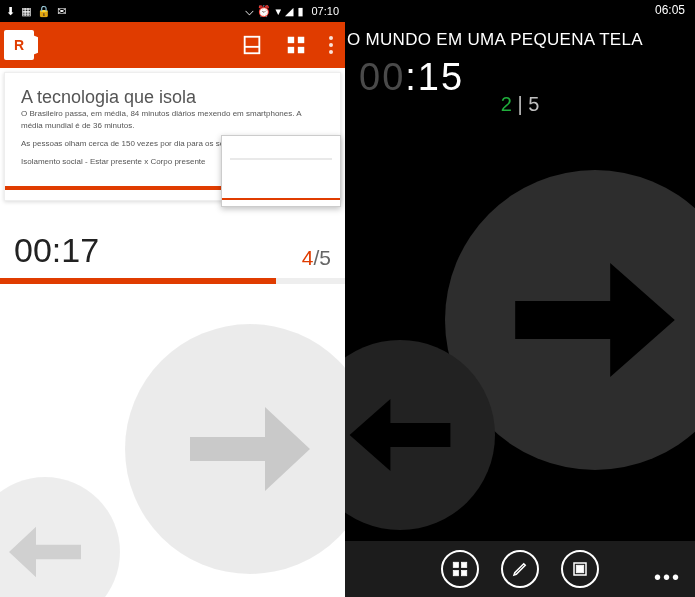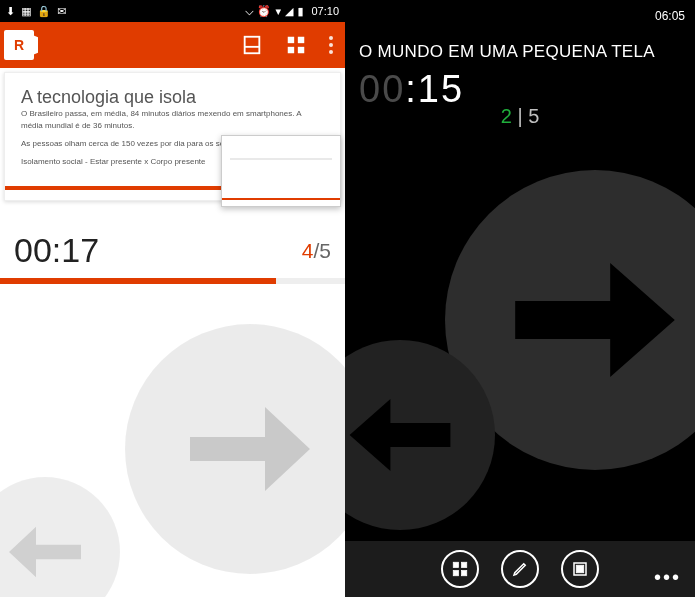--- a/index.html
+++ b/index.html
@@ -27,39 +27,39 @@
 
   .slide-area { background:#fff; padding: 4px; }
   .slide { background:#fff; border:1px solid #eee; padding: 14px 16px 10px; box-shadow: 0 1px 4px rgba(0,0,0,.15); position:relative; }
   .slide h1 { font-size: 18px; font-weight: 400; color:#555; }
   .slide p { font-size: 8px; color:#555; line-height:1.5; margin-bottom:6px;}
   .slide .accent { height:4px; background:#e03c00; margin:18px -16px 0; }
   .next-thumb { position:absolute; right:4px; bottom:-2px; width:120px; height:72px; background:#fff; border:1px solid #ccc; box-shadow:0 2px 6px rgba(0,0,0,.25);}
   .next-thumb .inner { position:absolute; top:22px; left:8px; right:8px; height:2px; background:#e9e9e9;}
   .next-thumb::after{content:""; position:absolute; left:0; right:0; bottom:6px; height:2px; background:#e03c00;}
 
-  .timer-row { display:flex; align-items:center; padding: 26px 14px 6px; gap: 24px; }
+  .timer-row { display:flex; align-items:flex-end; padding: 26px 14px 6px; gap: 24px; }
   .timer { font-size: 34px; font-weight:300; color:#222; }
   .counter { margin-left:auto; font-size: 21px; font-weight:300; color:#666;}
   .counter .cur { color:#e03c00; }
 
   .progress { height:6px; background:#eee; margin: 2px 0 0; position:relative;}
   .progress .fill { position:absolute; left:0; top:0; bottom:0; background:#e03c00;}
 
   .nav-area { position:relative; flex:1; }
   .arrow-btn { position:absolute; border-radius:50%; display:flex; align-items:center; justify-content:center; }
   .arrow-btn svg { display:block; }
   .left .arrow-next { width:250px; height:250px; background:rgba(0,0,0,.08); top:40px; right:-30px;}
   .left .arrow-next svg{ width:150px; height:150px; fill:rgba(0,0,0,.14);}
   .left .arrow-prev { width:150px; height:150px; background:rgba(0,0,0,.07); bottom:-30px; left:-30px;}
   .left .arrow-prev svg{ width:90px; height:90px; fill:rgba(0,0,0,.12);}
 
   
-  .wp-status { height:20px; display:flex; justify-content:flex-end; align-items:center; padding:16px 10px; font-size:12px; color:#fff;}
-  .wp-title { padding: 10px 14px 0; font-size:17px; font-weight:400; letter-spacing:.3px;}
+  .wp-status { height:20px; display:flex; justify-content:flex-end; align-items:center; padding:4px 10px; font-size:12px; color:#fff;}
+  .wp-title { padding: 10px 2px 0; font-size:17px; font-weight:400; letter-spacing:.3px;}
   .wp-timer { padding: 6px 14px 0; font-size:38px; font-weight:200; letter-spacing:2px;}
   .wp-timer .dim { color:#4a4a4a; }
   .wp-counter { text-align:center; padding: 0 16px; font-size:20px; margin-top:-6px;}
   .wp-counter .cur{ color:#1fae3b; }
   .wp-counter .sep, .wp-counter .tot{ color:#bfbfbf; }
 
   .right .arrow-next { width:300px; height:300px; background:#2d2d2d; top:170px; right:-50px;}
   .right .arrow-next svg{ width:190px; height:190px; fill:#000;}
   .right .arrow-prev { width:190px; height:190px; background:#222; top:340px; left:-40px;}
   .right .arrow-prev svg{ width:120px; height:120px; fill:#000;}

